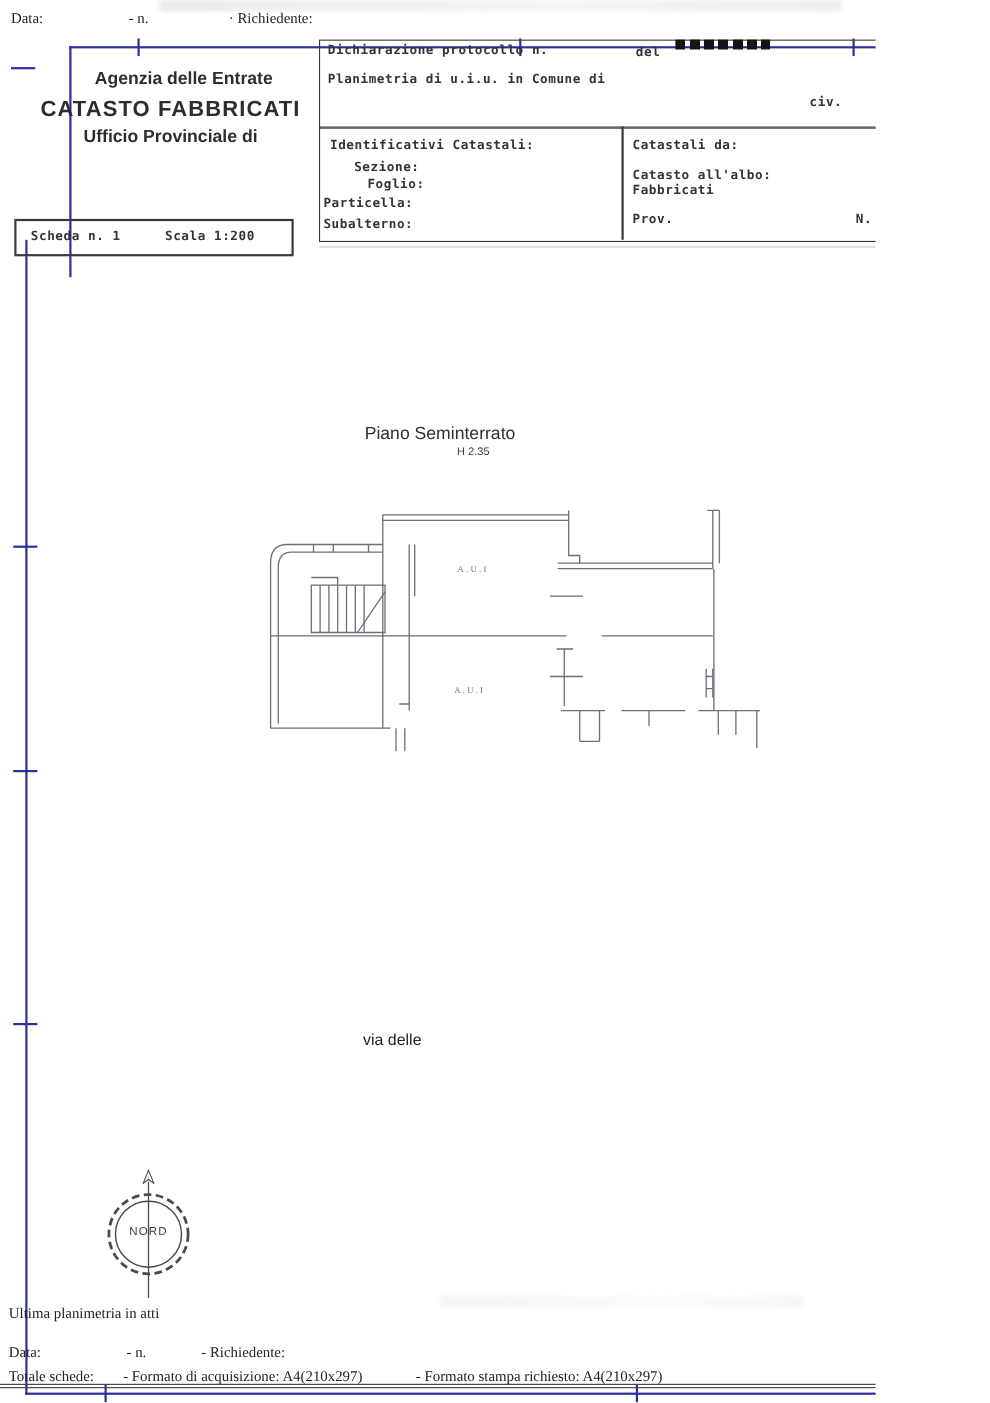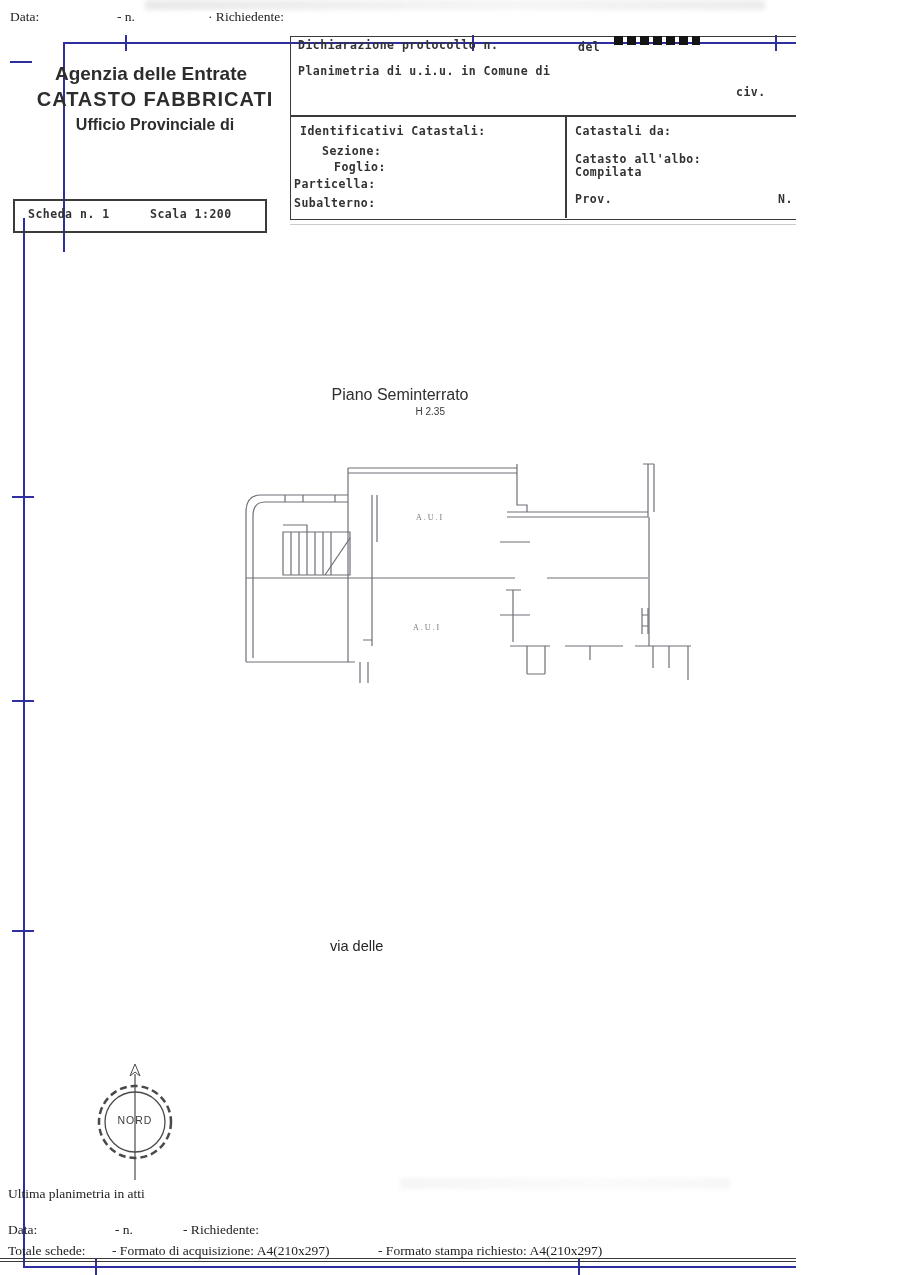--- a/index.html
+++ b/index.html
@@ -70,21 +70,21 @@
   <div class="abs blue tick-h" style="left:835px;top:61px;"></div>
   <div class="abs blue tick-h" style="left:835px;top:472px;"></div>
   <div class="abs blue tick-h" style="left:835px;top:707px;"></div>
   <div class="abs blue tick-h" style="left:835px;top:925px;"></div>
   <div class="abs blue tick-h" style="left:835px;top:1120px;"></div>
   <div class="abs blue tick-v" style="left:95px;top:1259px;"></div>
   <div class="abs blue tick-v" style="left:578px;top:1259px;"></div>
 
   <div class="abs blackline" style="left:855px;top:36px;width:1px;height:1230px;"></div>
 
-  <div class="abs agency" style="left:36px;top:63px;width:230px;font-size:19px;">Agenzia delle Entrate</div>
+  <div class="abs agency" style="left:52px;top:63px;width:230px;font-size:16px;">Agenzia delle Entrate</div>
   <div class="abs agency" style="left:30px;top:88px;width:250px;font-size:20px;letter-spacing:1px;">CATASTO FABBRICATI</div>
   <div class="abs agency" style="left:40px;top:116px;width:230px;font-size:16px;">Ufficio Provinciale di</div>
 
   <div class="abs box" style="left:13px;top:199px;width:250px;height:30px;border-width:2px;"></div>
   <div class="abs tw" style="left:28px;top:207px;">Scheda n. 1</div>
   <div class="abs tw" style="left:150px;top:207px;">Scala 1:200</div>
 
   <div class="abs box" style="left:290px;top:36px;width:564px;height:79px;"></div>
   <div class="abs tw" style="left:298px;top:38px;">Dichiarazione protocollo n.</div>
   <div class="abs tw" style="left:578px;top:40px;">del</div>
@@ -95,21 +95,21 @@
   <div class="abs box" style="left:290px;top:115px;width:564px;height:103px;"></div>
   <div class="abs blackline" style="left:565px;top:115px;width:1.5px;height:103px;"></div>
   <div class="abs" style="left:290px;top:224px;width:564px;height:1px;background:#c9c9cf;"></div>
   <div class="abs tw" style="left:300px;top:124px;">Identificativi Catastali:</div>
   <div class="abs tw" style="left:322px;top:144px;">Sezione:</div>
   <div class="abs tw" style="left:334px;top:160px;">Foglio:</div>
   <div class="abs tw" style="left:294px;top:177px;">Particella:</div>
   <div class="abs tw" style="left:294px;top:196px;">Subalterno:</div>
   <div class="abs tw" style="left:575px;top:124px;">Catastali da:</div>
   <div class="abs tw" style="left:575px;top:152px;">Catasto all'albo:</div>
-  <div class="abs tw" style="left:575px;top:165px;">Compilata</div>
+  <div class="abs tw" style="left:575px;top:165px;">Fabbricati</div>
   <div class="abs tw" style="left:575px;top:192px;">Prov.</div>
   <div class="abs tw" style="left:778px;top:192px;">N.</div>
 
   <div class="abs sans" style="left:280px;top:386px;width:240px;text-align:center;font-size:16px;color:#2f2f2f;">Piano Seminterrato</div>
   <div class="abs sans" style="left:280px;top:406px;width:165px;text-align:right;font-size:10px;color:#3a3a3a;">H 2.35</div>
 
   <svg class="abs" style="left:225px;top:450px;" width="470" height="235" viewBox="0 0 470 235" fill="none" stroke="#6e6e78" stroke-width="1.2">
     <path d="M123 18 H292 M123 23 H292"></path>
     <path d="M123 18 V212"></path>
     <path d="M292 14 V55 H302 V62"></path>

